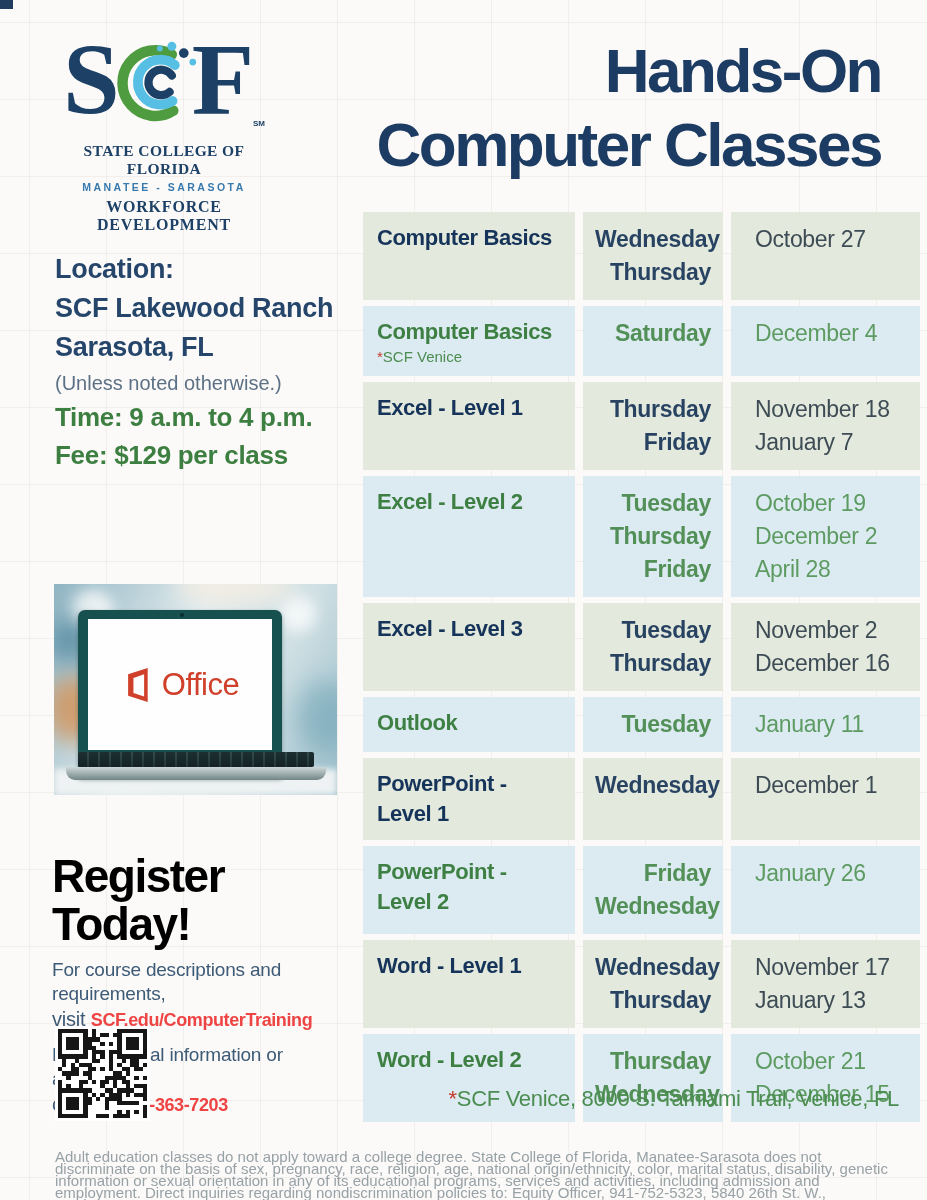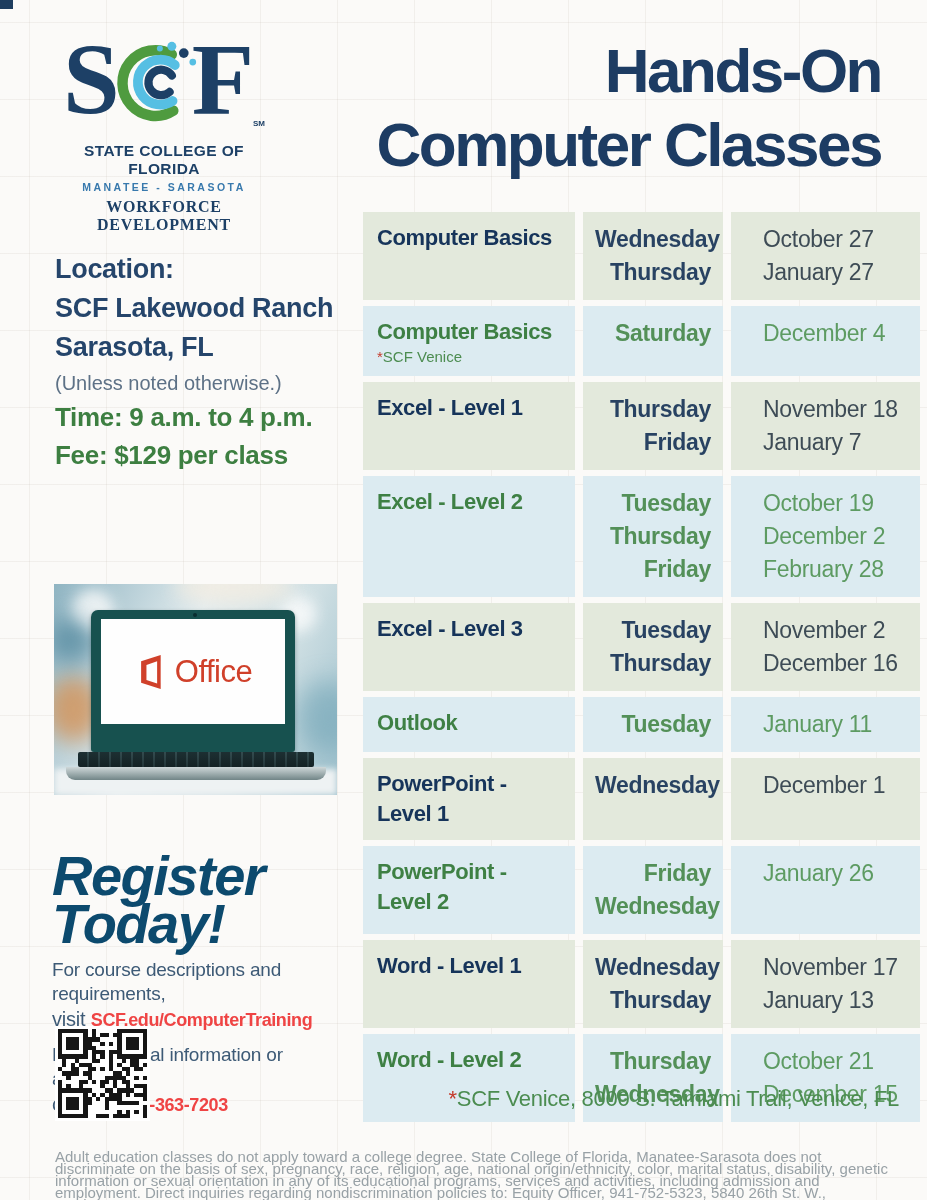--- a/index.html
+++ b/index.html
@@ -14,21 +14,21 @@
     background-position:29px 22px;
   }
   .corner-mark{position:absolute;left:0;top:0;width:13px;height:9px;background:#1e3d5f;}
 
   
   .logo-block{position:absolute;left:58px;top:30px;width:212px;text-align:center;}
   .logo-row{display:flex;align-items:flex-start;justify-content:center;height:108px;}
   .logo-letter{font-family:"Liberation Serif",serif;font-weight:bold;font-size:102px;line-height:100px;color:#1d4066;letter-spacing:-2px;}
   .logo-swoosh{width:86px;height:106px;margin:0 -6px;}
   .logo-sm{font-size:8px;color:#1d4066;align-self:flex-end;margin-left:1px;margin-bottom:10px;font-weight:bold;}
-  .logo-line1{font-family:Liberation Sans, sans-serif;font-weight:bold;color:#1d4066;font-size:15.5px;letter-spacing:.4px;margin-top:4px;}
+  .logo-line1{font-family:Liberation Serif, serif;font-weight:bold;color:#1d4066;font-size:15.5px;letter-spacing:.4px;margin-top:4px;}
   .logo-line2{color:#3879ad;font-size:10.5px;letter-spacing:2.5px;font-weight:bold;margin-top:3px;}
   .logo-line3{font-family:"Liberation Serif",serif;font-weight:bold;color:#1d4066;font-size:16px;letter-spacing:.8px;margin-top:5px;}
 
   .page-title{position:absolute;right:46px;top:34px;text-align:right;color:#1d3c63;
     font-weight:bold;font-size:62px;line-height:74px;letter-spacing:-2.5px;}
 
   
   .info-block{position:absolute;left:55px;top:250px;width:300px;color:#1d3e66;}
   .info-line{font-size:27px;line-height:39px;letter-spacing:-.3px;font-weight:bold;opacity:.96;}
   .info-note{font-size:20px;line-height:28px;color:#5d7186;margin-top:2px;}
@@ -38,50 +38,50 @@
   .photo{position:absolute;left:54px;top:584px;width:283px;height:211px;overflow:hidden;
     background:linear-gradient(115deg,#8fb4c2,#e3ecee 42%,#cfdfe3 70%,#9dc0cc);}
   .photo i{position:absolute;border-radius:50%;}
   .bok1{left:18px;top:6px;width:42px;height:42px;background:#f7f9f9;filter:blur(7px);opacity:.85;}
   .bok2{left:-8px;top:92px;width:55px;height:66px;background:#d98a45;filter:blur(11px);opacity:.7;border-radius:30%;}
   .bok3{left:-6px;top:34px;width:46px;height:46px;background:#2e6f8a;filter:blur(12px);opacity:.55;}
   .bok4{left:226px;top:12px;width:36px;height:36px;background:#fbfcfc;filter:blur(7px);opacity:.8;}
   .bok5{left:242px;top:96px;width:64px;height:74px;background:#6fa3b5;filter:blur(13px);opacity:.6;}
   .bok6{left:120px;top:-14px;width:120px;height:34px;background:#f3ede2;filter:blur(9px);opacity:.8;border-radius:40%;}
   .table-top{position:absolute;left:0;bottom:0;width:100%;height:26px;background:#eef2f3;filter:blur(3px);border-radius:0;}
-  .laptop-screen{position:absolute;left:37px;top:26px;width:204px;height:142px;background:#17514f;
+  .laptop-screen{position:absolute;left:24px;top:26px;width:204px;height:168px;background:#17514f;
     border-radius:7px 7px 3px 3px;padding:9px 10px 28px 10px;box-sizing:border-box;box-shadow:0 2px 4px rgba(20,50,55,.4);}
   .webcam{position:absolute;left:50%;top:3px;width:4px;height:4px;border-radius:50%;background:#0a2f31;}
   .display{width:100%;height:100%;background:#fefefe;display:flex;align-items:center;justify-content:center;gap:9px;}
   .office-text{color:#d0402a;font-size:31px;letter-spacing:-.5px;}
   .laptop-kb{position:absolute;left:24px;top:168px;width:236px;height:15px;border-radius:2px;
     background:repeating-linear-gradient(90deg,#3d5356 0 9px,#6c8487 9px 11px),linear-gradient(#7a9296,#54696c);
     background-blend-mode:multiply;}
   .laptop-base{position:absolute;left:12px;top:183px;width:260px;height:13px;border-radius:0 0 9px 9px;
     background:linear-gradient(#cfd8d9,#718587);}
 
   
   .register-block{position:absolute;left:52px;top:852px;width:310px;}
-  .register-heading{color:#0c4a6e;font-weight:bold;font-size:56px;letter-spacing:-1.5px;line-height:48px;font-style:italic;}
+  .register-heading{color:#000000;font-weight:bold;font-size:46px;letter-spacing:-1.5px;line-height:48px;}
   .reg-small{color:#3d5a76;font-size:19px;line-height:24px;margin-top:10px;letter-spacing:-.2px;}
   .reg-strong-line{color:#3d5a76;font-size:20px;line-height:26px;letter-spacing:-.2px;}
   .reg-strong-line b{color:#ef4444;font-size:18px;letter-spacing:-.4px;}
 
   .qr{position:absolute;left:55px;top:1026px;width:95px;height:95px;background:#fff;
     display:grid;grid-template-columns:repeat(21,1fr);grid-template-rows:repeat(21,1fr);padding:3px;box-sizing:border-box;}
   .qr i{background:transparent;}
   .qr i.f{background:#161616;}
 
   
   .schedule{position:absolute;left:363px;top:212px;width:557px;
     display:grid;grid-template-columns:212px 140px 189px;column-gap:8px;row-gap:6px;}
   .cell{box-sizing:border-box;padding:11px 12px;}
   .cell.name{padding-left:14px;}
   .cell.days{text-align:right;padding-right:12px;}
-  .cell.dates{padding-left:32px;}
+  .cell.dates{padding-left:24px;}
   .cls{font-weight:bold;font-size:22px;letter-spacing:-.4px;line-height:30px;}
   .sub{font-size:15px;line-height:17px;margin-top:1px;}
   .days div{font-size:23px;line-height:33px;letter-spacing:-.3px;font-weight:bold;opacity:.95;}
   .dates div{font-size:23px;line-height:33px;letter-spacing:-.3px;}
   
   .schedule .cell:nth-child(6n+1),.schedule .cell:nth-child(6n+2),.schedule .cell:nth-child(6n+3){background:#e3e9dc;}
   .schedule .cell:nth-child(6n+4),.schedule .cell:nth-child(6n+5),.schedule .cell:nth-child(6n+6){background:#dcebf1;}
   .schedule .cell:nth-child(6n+1) .cls{color:#16345a;}
   .schedule .cell:nth-child(6n+2) div{color:#1e3a5c;}
   .schedule .cell:nth-child(6n+3) div{color:#3e4c56;font-weight:normal;}
@@ -614,21 +614,20 @@
 <div class="schedule">
     <div class="cell name">
       <div class="cls">Computer Basics</div>
     </div>
     <div class="cell days">
       <div>Wednesday</div>
       <div>Thursday</div>
     </div>
     <div class="cell dates">
       <div>October 27</div>
-      <div>January 27</div>
     </div>
     <div class="cell name">
       <div class="cls">Computer Basics</div>
       <div class="sub"><span class="ast">*</span><span>SCF Venice</span></div>
     </div>
     <div class="cell days">
       <div>Saturday</div>
     </div>
     <div class="cell dates">
       <div>December 4</div>
@@ -648,21 +647,21 @@
       <div class="cls">Excel - Level 2</div>
     </div>
     <div class="cell days">
       <div>Tuesday</div>
       <div>Thursday</div>
       <div>Friday</div>
     </div>
     <div class="cell dates">
       <div>October 19</div>
       <div>December 2</div>
-      <div>February 28</div>
+      <div>April 28</div>
     </div>
     <div class="cell name">
       <div class="cls">Excel - Level 3</div>
     </div>
     <div class="cell days">
       <div>Tuesday</div>
       <div>Thursday</div>
     </div>
     <div class="cell dates">
       <div>November 2</div>

